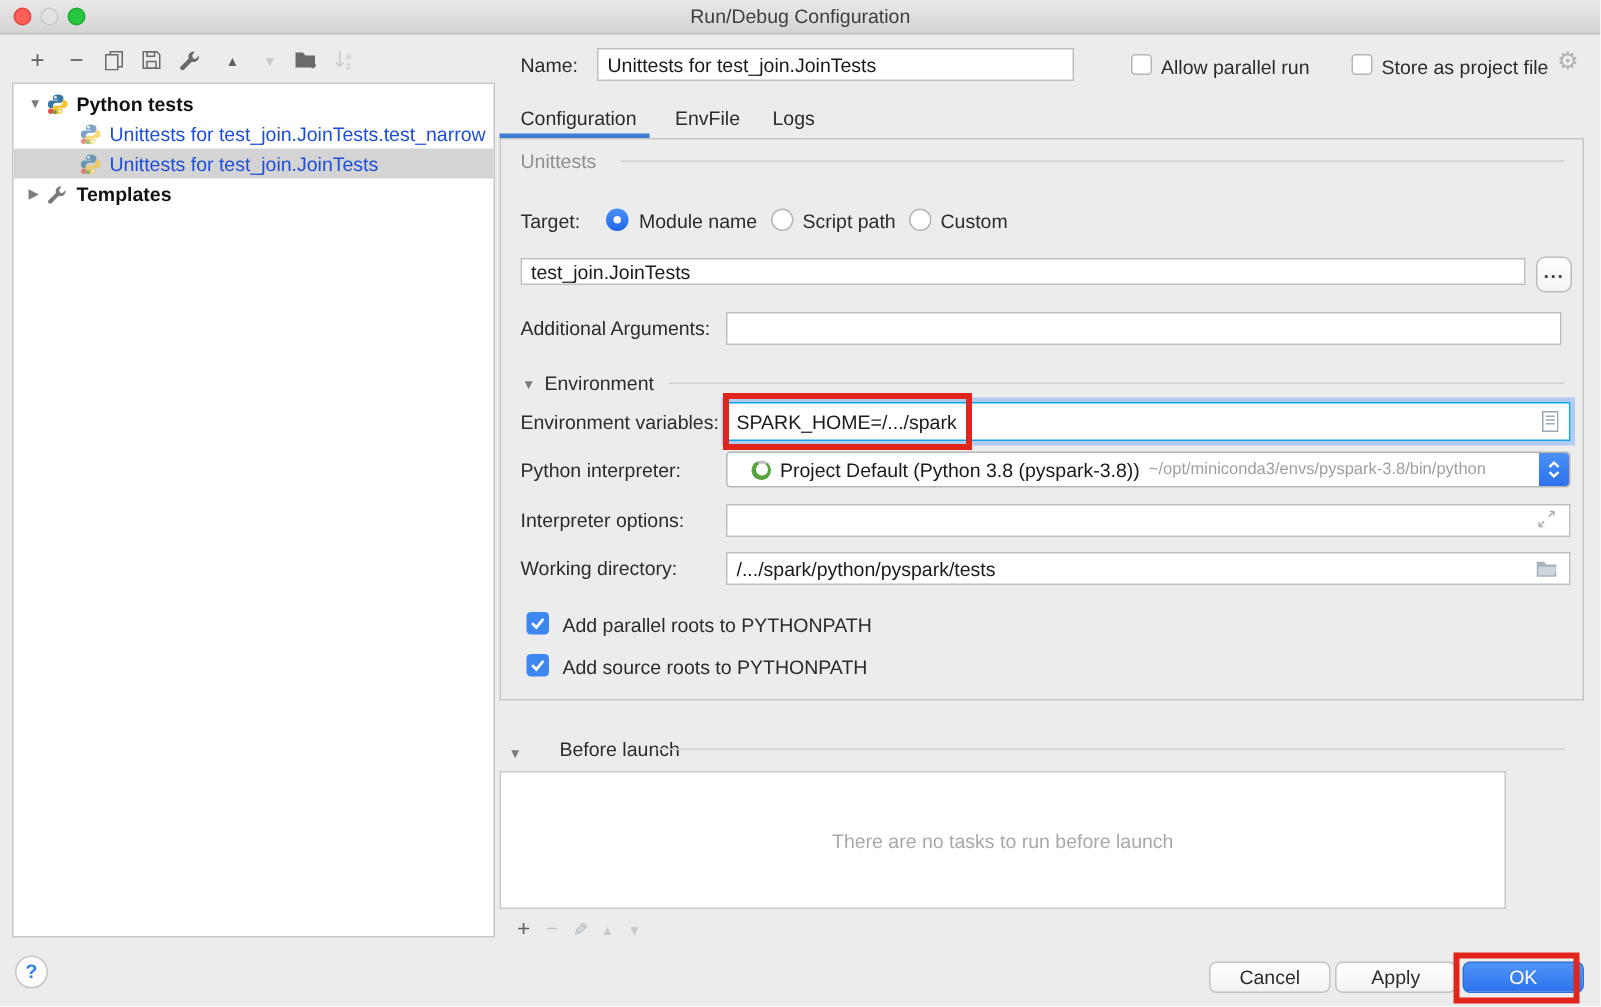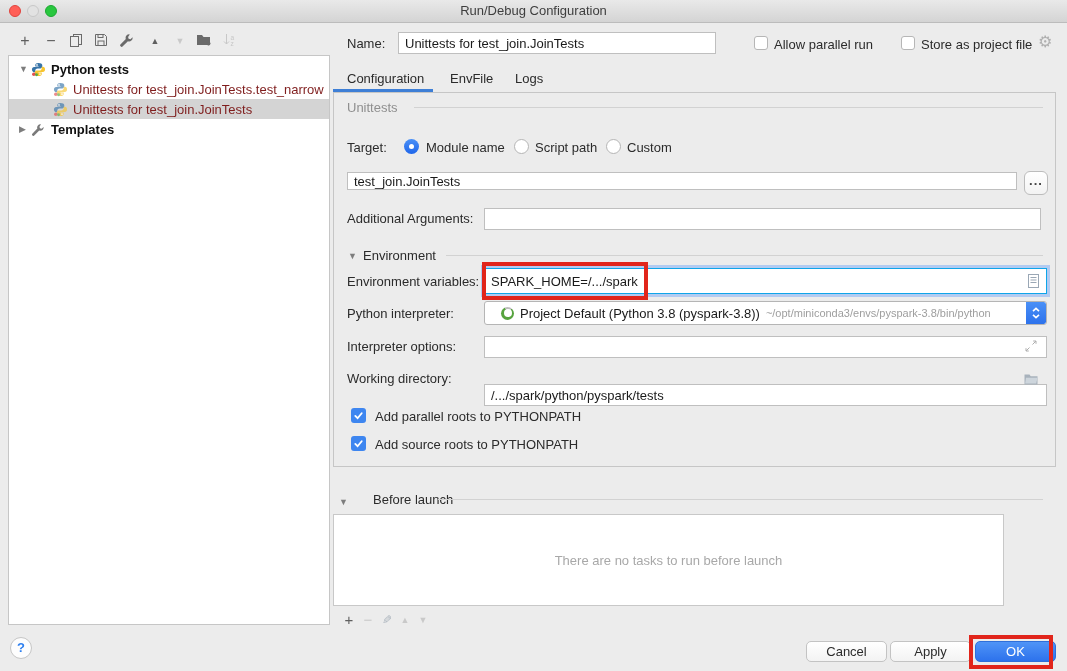--- a/index.html
+++ b/index.html
@@ -24,21 +24,21 @@
   .arr{font-size:9px;}
 
   
   .tree{position:absolute;left:8px;top:55px;width:322px;height:570px;background:#fff;
         border:1px solid #c6c6c6;box-sizing:border-box;overflow:hidden;}
   .trow{height:20px;display:flex;align-items:center;white-space:nowrap;overflow:hidden;}
   .trow.first{margin-top:3px;}
   .texp{width:12px;margin-left:10px;font-size:9px;color:#7d7d7d;flex:none;}
   .ticn{width:15px;height:15px;margin-right:5px;flex:none;display:flex;align-items:center;}
   .tlabel-bold{font-weight:bold;color:#111;}
-  .tchild{color:#7f1d1d;}
+  .tchild{color:#1d4ed8;}
   .indent{width:44px;flex:none;}
   .sel{background:#d4d4d4;}
   .fade{opacity:.65;}
 
   .helpbtn{position:absolute;left:10px;top:637px;width:22px;height:22px;border-radius:50%;
            background:#fdfdfd;border:1px solid #c6c6c6;box-sizing:border-box;color:#2d7ff0;
            font-weight:bold;text-align:center;line-height:20px;font-size:13px;}
 
   
   .field{position:absolute;border:1px solid #bfbfbf;background:#fff;box-sizing:border-box;
@@ -267,21 +267,21 @@
 
     <div class="lbl" style="left:13px;top:246px">Interpreter options:</div>
     <input class="field" style="left: 150px; top: 243px; width: 563px; height: 22px;" value="">
     <div class="fieldicon" style="right:18px;top:247px">
       <svg width="12" height="12" viewBox="0 0 12 12" stroke="#aeaeae" fill="none">
           <path d="M7.5 4.5L11 1M11 1H8.2M11 1v2.8M4.5 7.5L1 11M1 11h2.8M1 11V8.2"></path>
         </svg>
       </div>
 
     <div class="lbl" style="left:13px;top:278px">Working directory:</div>
-    <input class="field" style="left: 150px; top: 275px; width: 563px; height: 22px; margin-top: 16px;" value="/.../spark/python/pyspark/tests">
+    <input class="field" style="left: 150px; top: 275px; width: 563px; height: 22px;" value="/.../spark/python/pyspark/tests">
     <div class="fieldicon" style="right:17px;top:280px">
       <svg width="14" height="12" viewBox="0 0 14 12">
           <path fill="#a8b2bc" d="M0.5 1.5h5l1.2 1.8h6.8v8.2h-13z"></path>
           <path fill="#cdd5dc" d="M2 4.8h11.5l-1.3 5.7H1.2z"></path>
         </svg>
       </div>
 
     <div class="cb-on" style="left:17px;top:315px">
       <svg width="11" height="11" viewBox="0 0 12 12">
           <polyline points="2.5,6.5 5,9 9.5,3.5" fill="none" stroke="#fff" stroke-width="2" stroke-linecap="round"></polyline>

